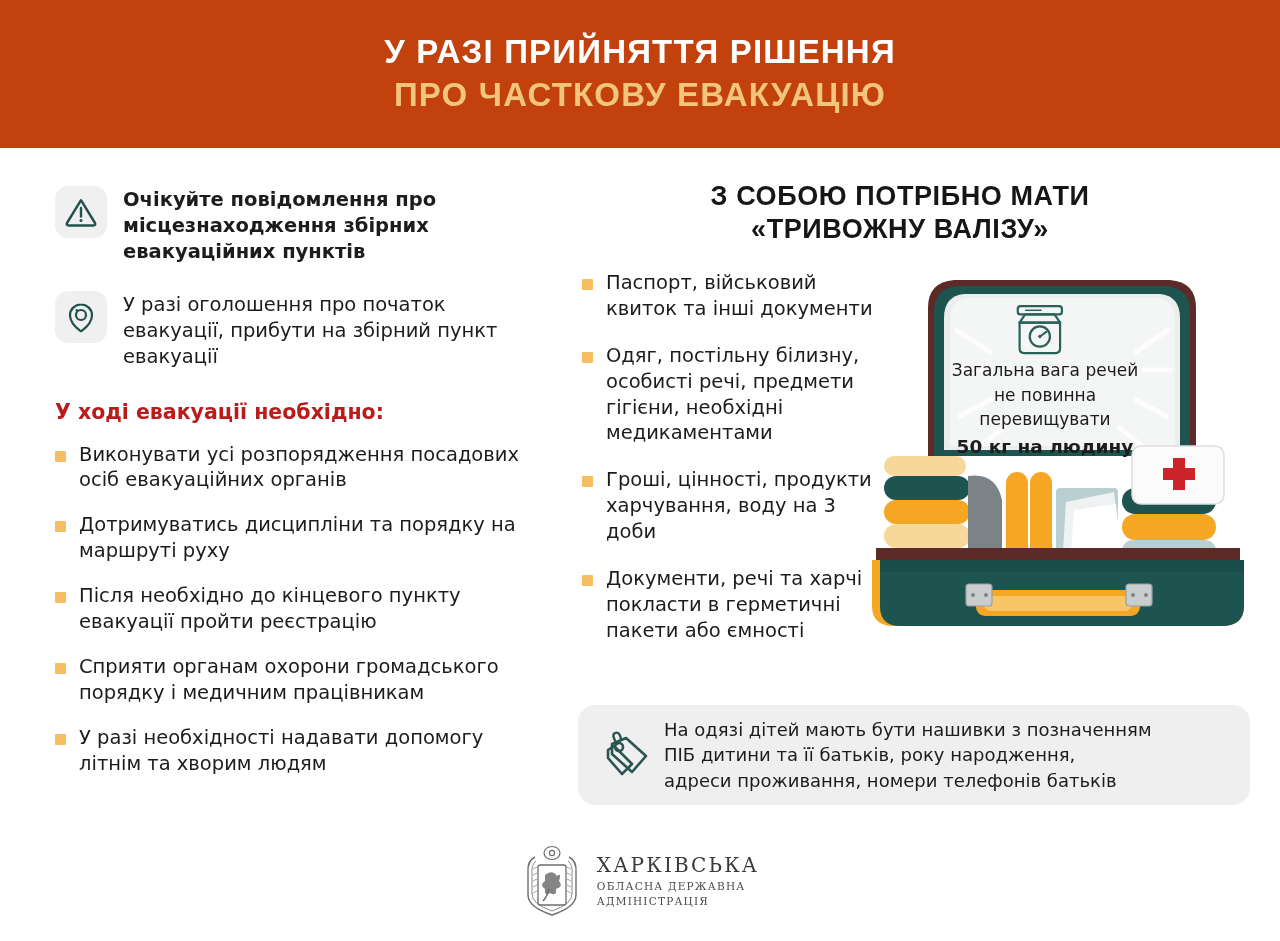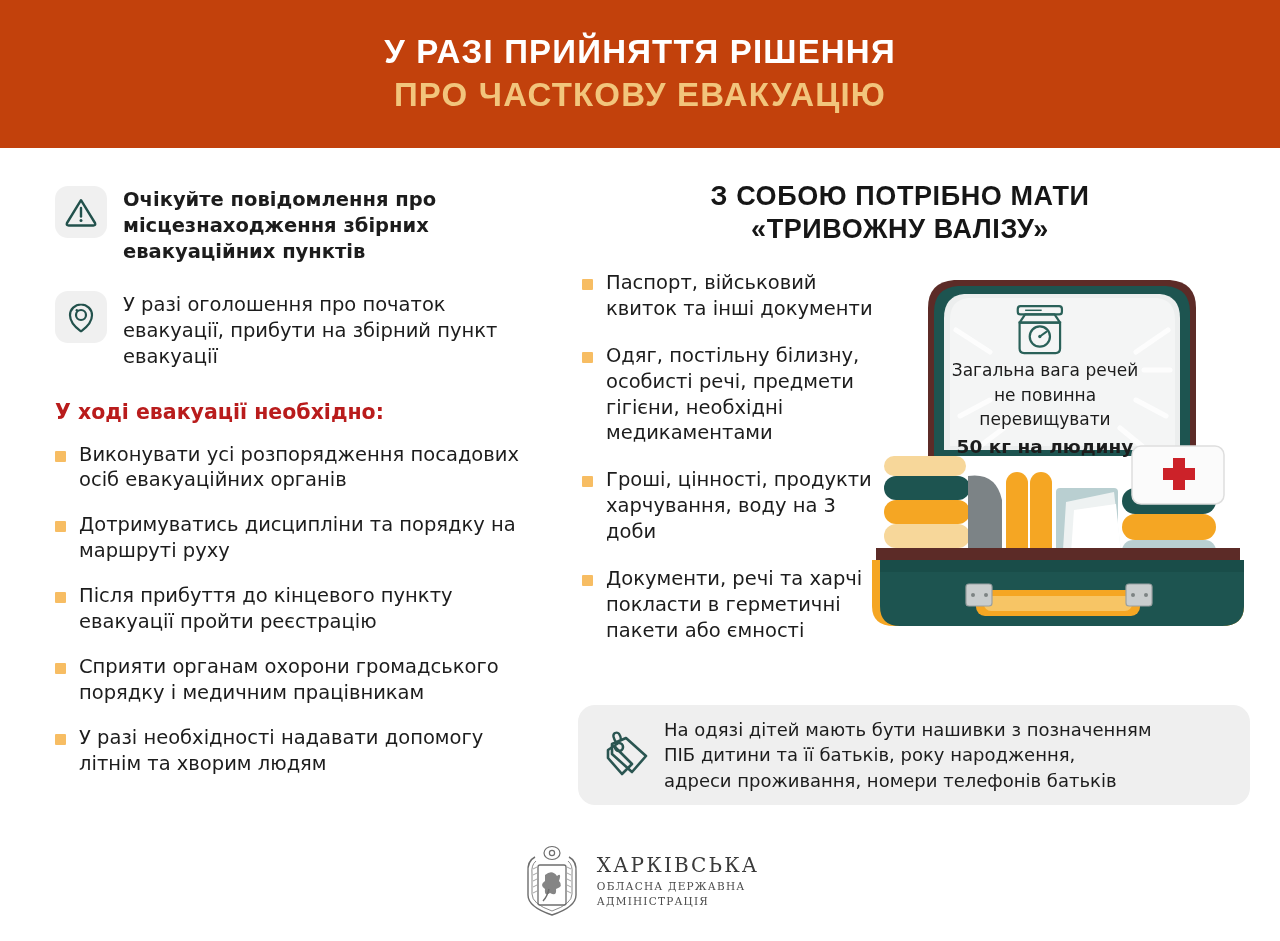--- a/index.html
+++ b/index.html
@@ -160,21 +160,21 @@
       <li>
         <span class="bsq"></span>
         <span class="btxt">Виконувати усі розпорядження посадових осіб евакуаційних органів</span>
       </li>
       <li>
         <span class="bsq"></span>
         <span class="btxt">Дотримуватись дисципліни та порядку на маршруті руху</span>
       </li>
       <li>
         <span class="bsq"></span>
-        <span class="btxt">Після прибуття до кінцевого пункту евакуації пройти реєстрацію</span>
+        <span class="btxt">Після необхідно до кінцевого пункту евакуації пройти реєстрацію</span>
       </li>
       <li>
         <span class="bsq"></span>
         <span class="btxt">Сприяти органам охорони громадського порядку і медичним працівникам</span>
       </li>
       <li>
         <span class="bsq"></span>
         <span class="btxt">У разі необхідності надавати допомогу літнім та хворим людям</span>
       </li>
     </ul>

